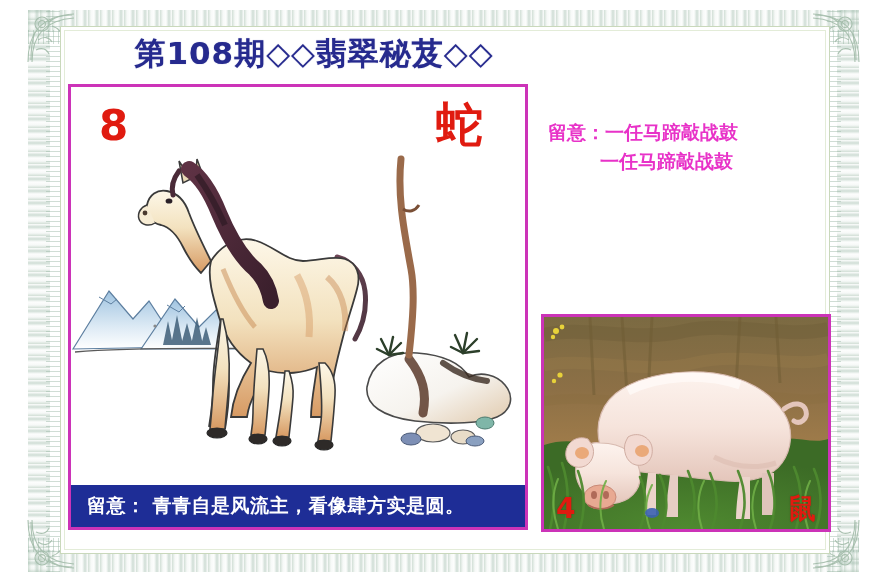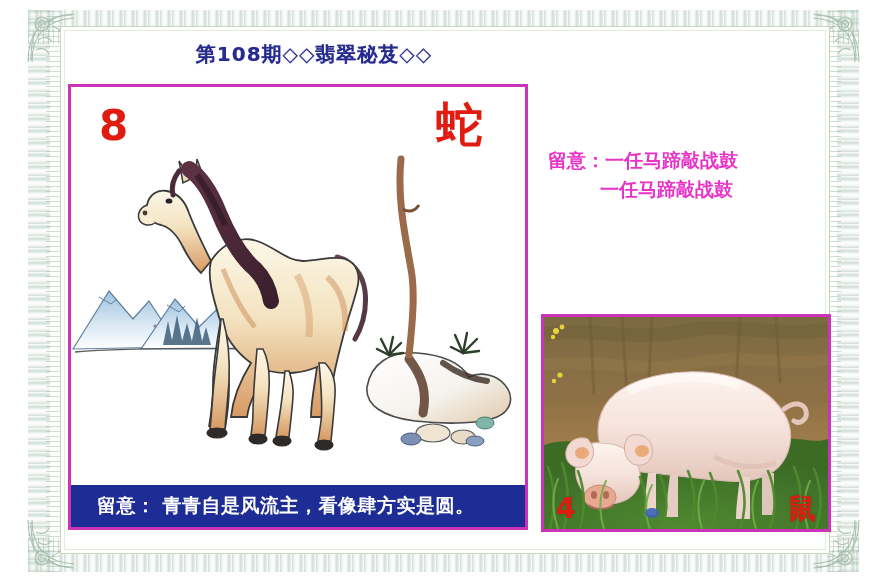--- a/index.html
+++ b/index.html
@@ -88,21 +88,21 @@
   .inner-rule2{
     position:absolute;left:64px;top:30px;width:762px;height:520px;
     box-sizing:border-box;
     border:1px solid #e3ecd8;
   }
 
   
   .title{
     position:absolute;left:64px;top:32px;width:500px;height:44px;
     display:flex;align-items:center;justify-content:center;
-    font-size:20px;font-weight:bold;
+    font-size:31px;font-weight:bold;
     color:#262a8e;
     letter-spacing:1px;
     white-space:nowrap;
     text-shadow:0 0 1px rgba(38,42,142,.45);
   }
 
   
   .main-panel{
     position:absolute;left:68px;top:84px;width:460px;height:446px;
     box-sizing:border-box;
@@ -120,31 +120,30 @@
     font-size:47px;font-weight:bold;color:#e01b10;
     line-height:1;
   }
   .illustration{
     position:absolute;left:0;top:62px;width:454px;height:330px;
   }
   .caption-bar{
     position:absolute;left:0;bottom:0;width:454px;height:42px;
     background:#1e2d96;
     display:flex;align-items:center;
-    box-sizing:border-box;padding-left:26px;
+    box-sizing:border-box;padding-left:16px;
     color:#ffffff;font-size:19px;font-weight:bold;
     letter-spacing:.5px;white-space:nowrap;
   }
 
   
   .hint-block{
     position:absolute;left:548px;top:118px;width:280px;
     color:#e832c8;font-size:19px;font-weight:bold;
     line-height:1.55;
-    margin-top:28px;
   }
   .hint-line2{padding-left:52px;}
 
   .photo-panel{
     position:absolute;left:541px;top:314px;width:290px;height:218px;
     box-sizing:border-box;
     border:3px solid #cc33b8;
     overflow:hidden;
     background:#6d5c3a;
   }

